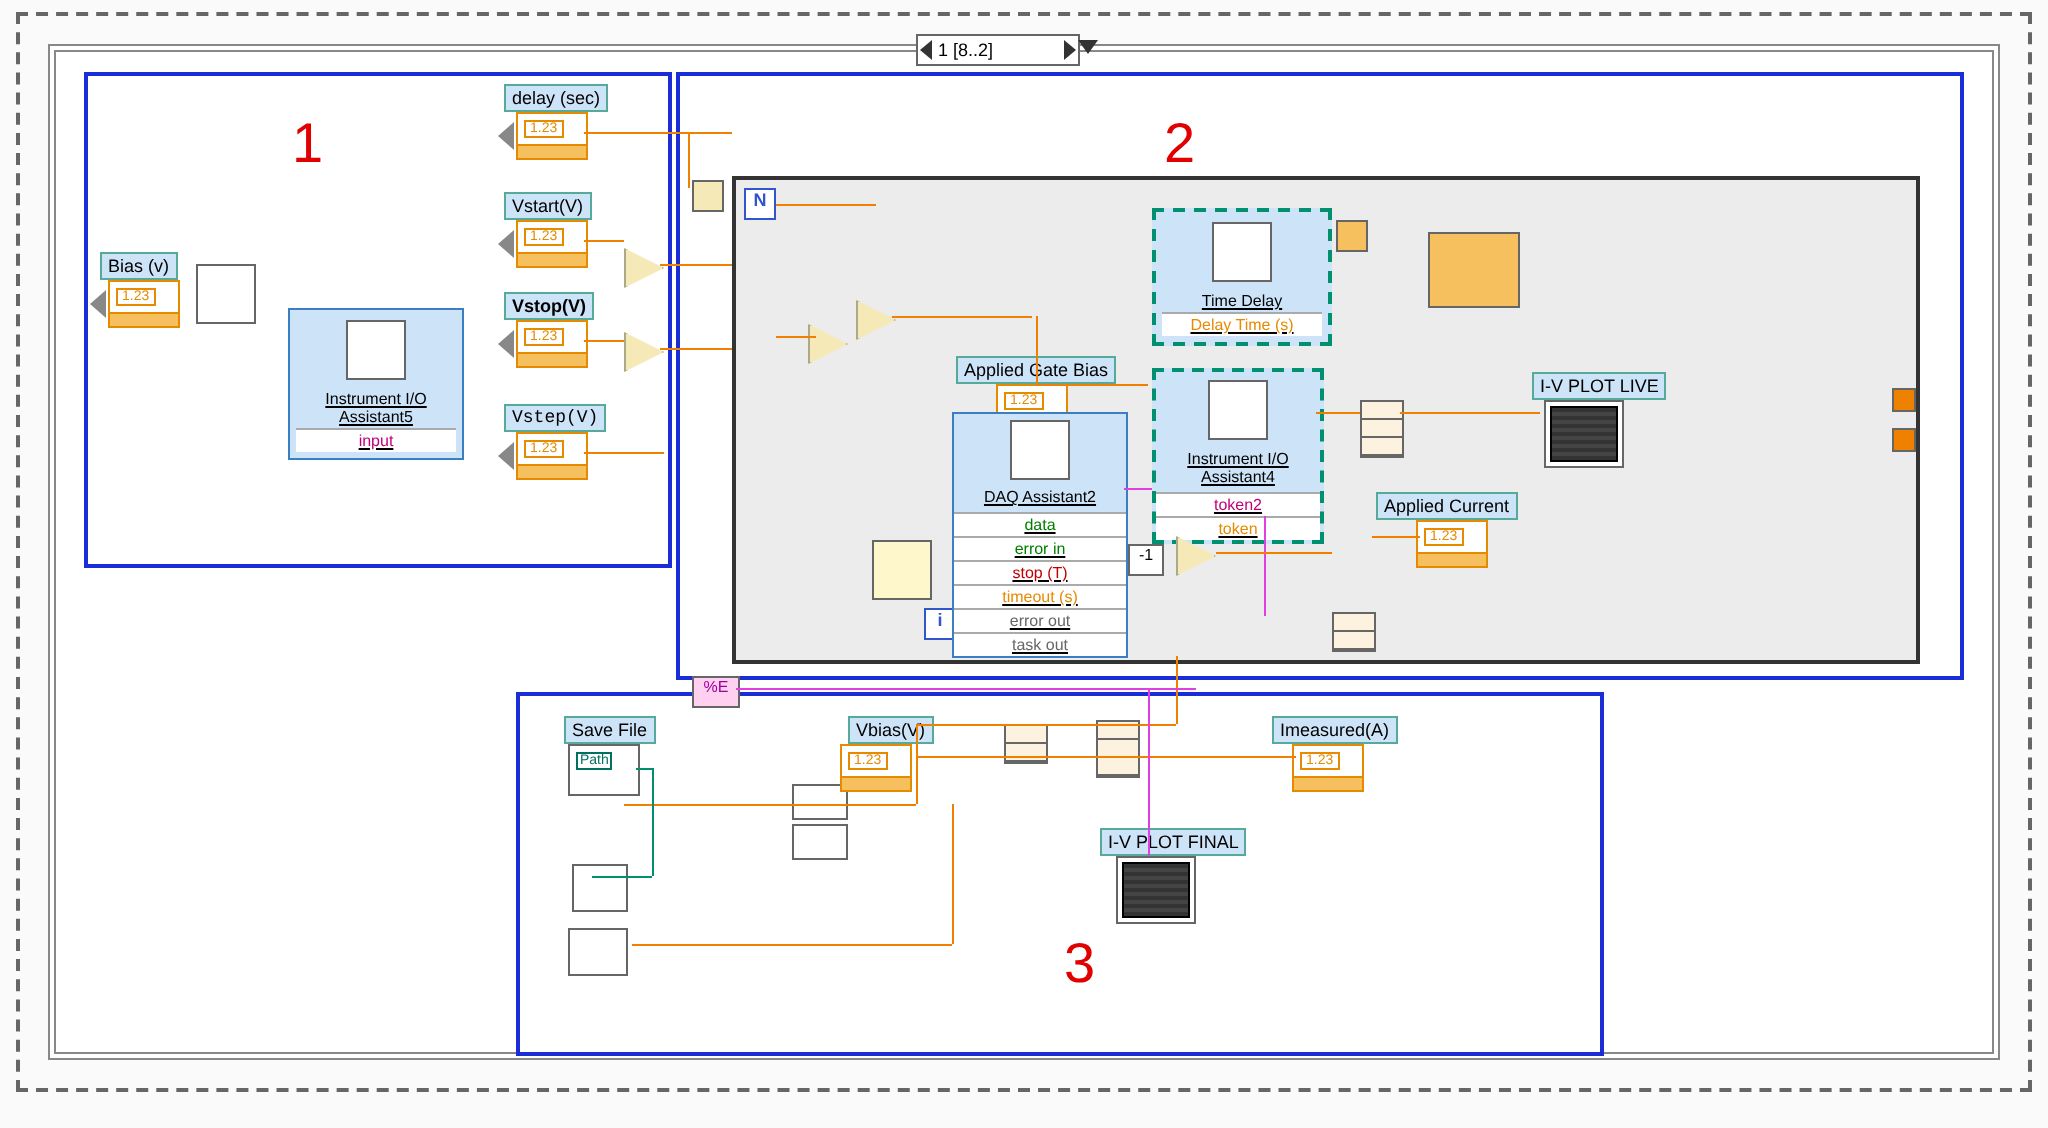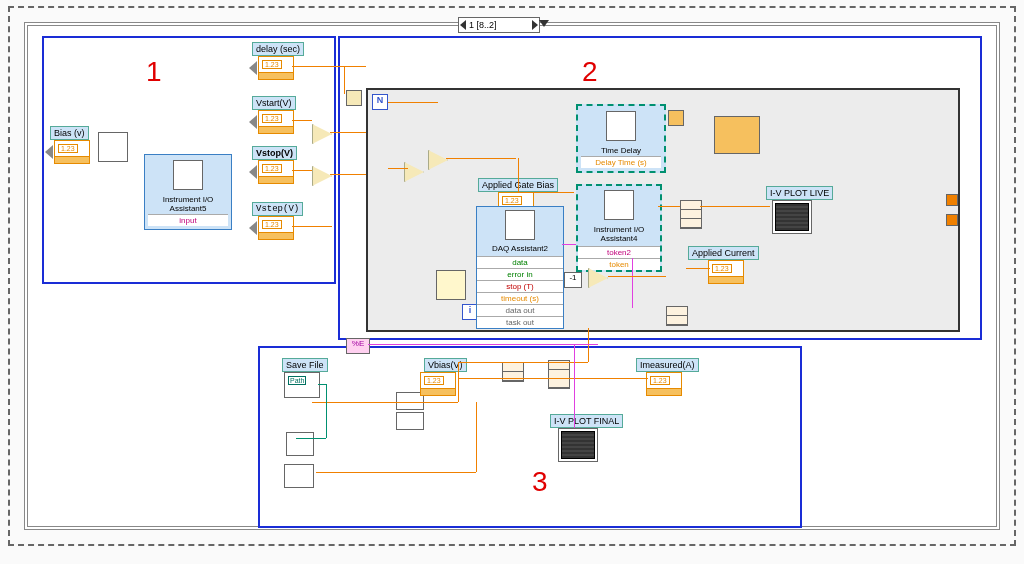--- a/index.html
+++ b/index.html
@@ -75,20 +75,21 @@
     width: 8px; height: 14px;
     background: #888;
     clip-path: polygon(100% 0, 0 50%, 100% 100%);
   }
   .expr-node {
     position: absolute;
     background: #cde3f7;
     border: 1px solid #3a7fc4;
     padding: 3px;
     text-align: center;
+    text-decoration: underline;
   }
   .expr-title {
     font-size: 8px;
     color: #000;
     padding: 1px 2px;
   }
   .expr-terminal {
     font-size: 8px;
     padding: 1px 3px;
     border-top: 1px solid #aaa;
@@ -256,21 +257,21 @@
 
         <div class="small-box" style="left:68px; top:180px; width:28px; height:28px; background:#fff7cc;"></div>
 
         <div class="expr-node" style="left:108px; top:116px; width:86px; padding:0;">
           <div style="background:#cde3f7; padding:2px;"><div class="icon-box" style="margin:1px auto;"></div>
           <div class="expr-title">DAQ Assistant2</div></div>
           <div class="term-box" style="color:#008000;">data</div>
           <div class="term-box" style="color:#008000;">error in</div>
           <div class="term-box" style="color:#c00000;">stop (T)</div>
           <div class="term-box" style="color:#e68a00;">timeout (s)</div>
-          <div class="term-box" style="color:#666;">data out</div>
+          <div class="term-box" style="color:#666;">error out</div>
           <div class="term-box" style="color:#666;">task out</div>
         </div>
 
         <div class="expr-node green-dash" style="left:208px; top:14px; width:80px; background:#cde3f7;">
           <div class="icon-box"></div>
           <div class="expr-title">Time Delay</div>
           <div class="term-box" style="color:#e68a00;">Delay Time (s)</div>
         </div>
 
         <div class="expr-node green-dash" style="left:208px; top:94px; width:82px; background:#cde3f7; padding:0;">

